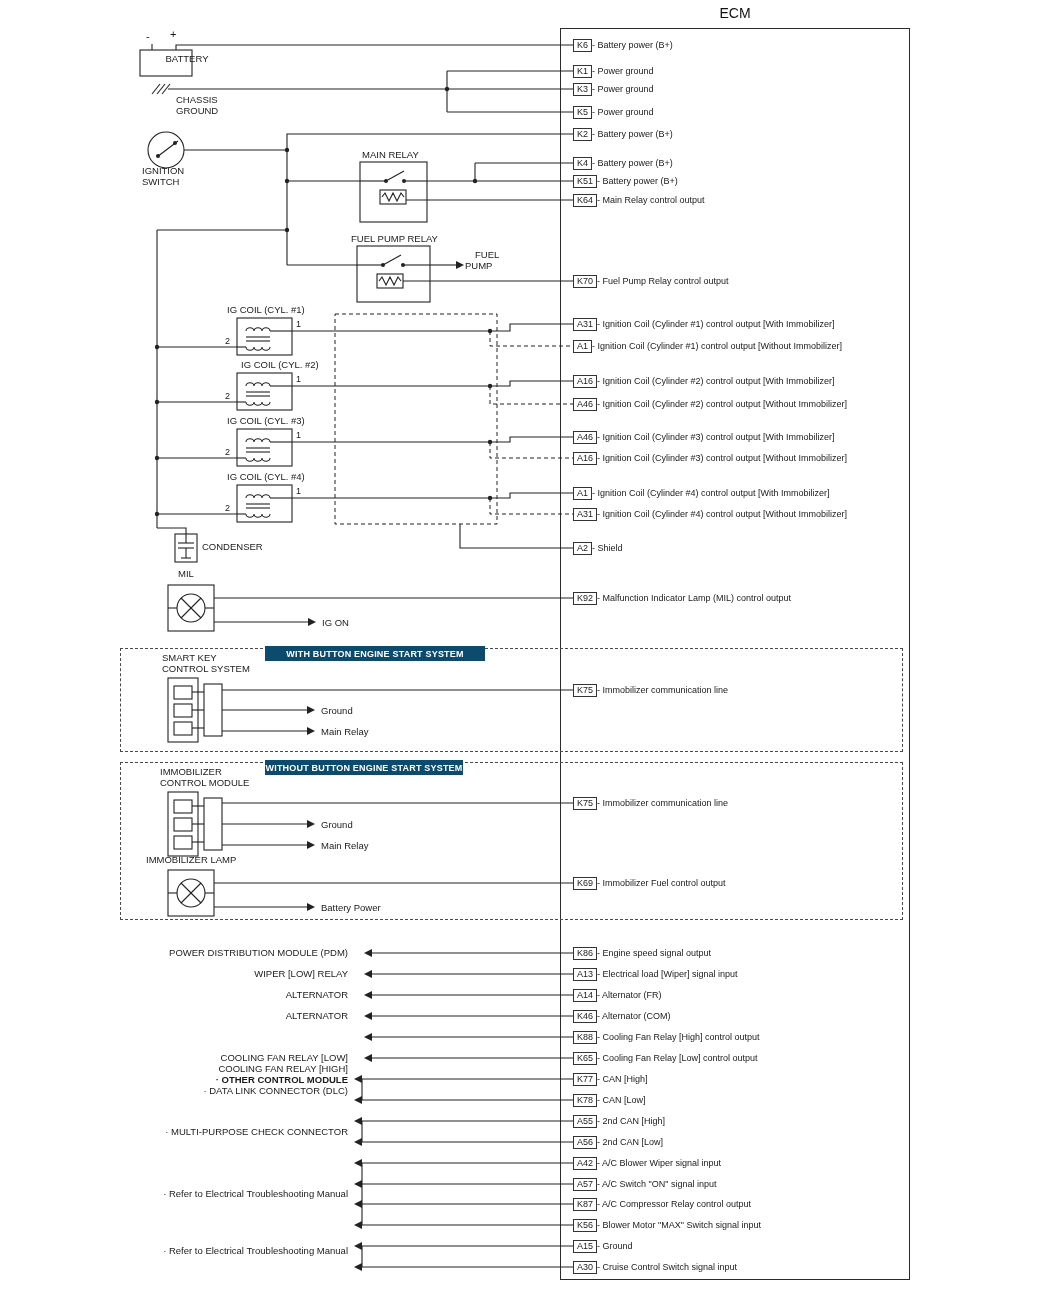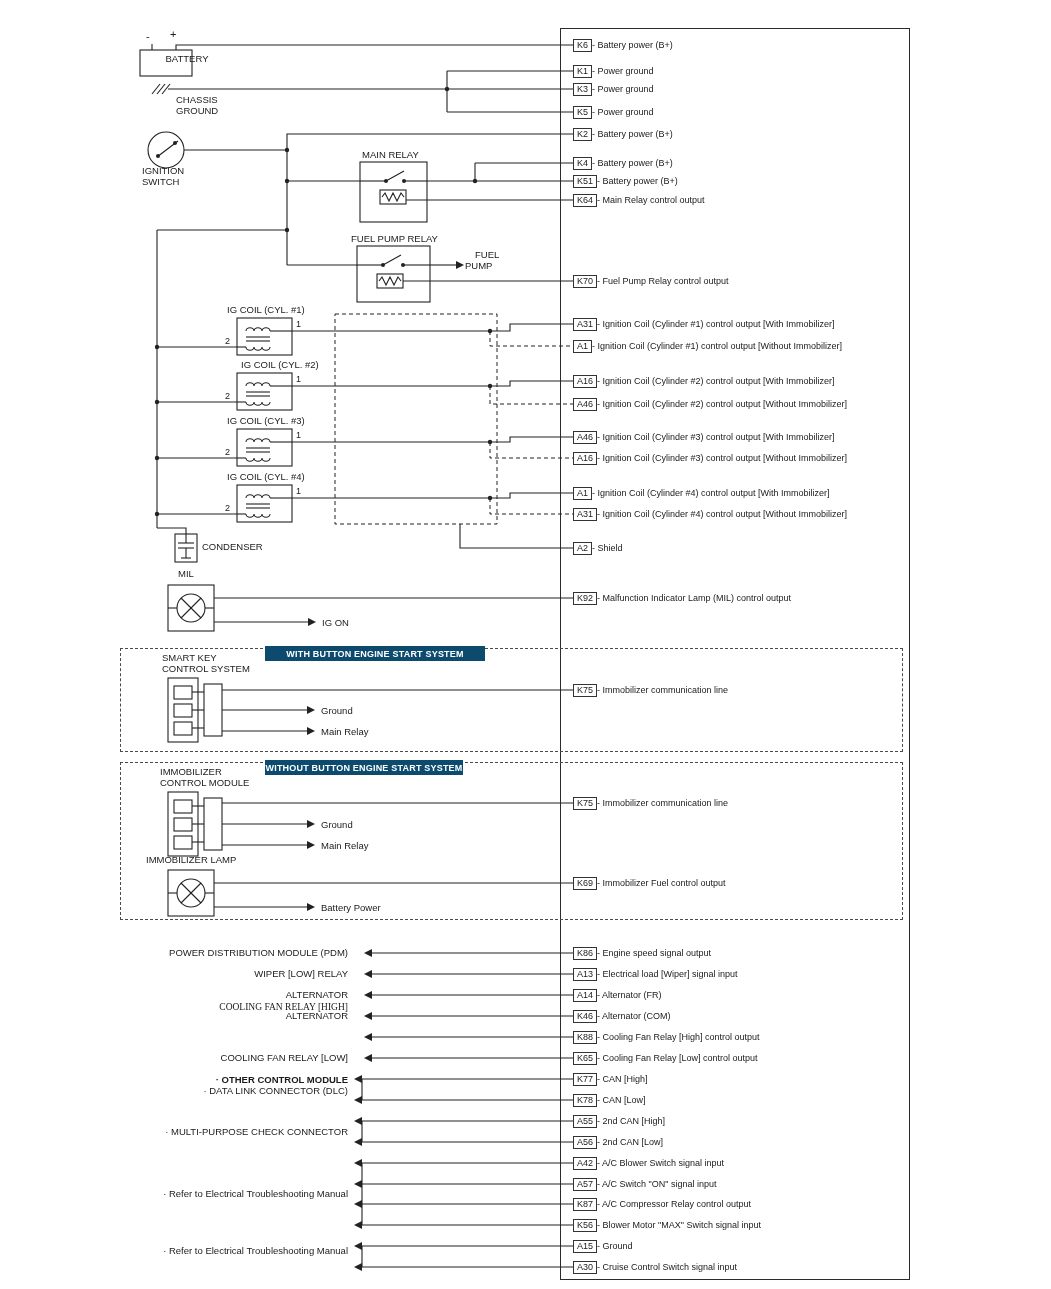--- a/index.html
+++ b/index.html
@@ -20,20 +20,21 @@
            font-size:9px;color:#1a1a1a;white-space:nowrap;}
   .pin-box{border:1px solid #333;background:#fff;padding:1px 3px;line-height:9px;font-size:9px;}
   .pin-desc{margin-left:0;}
 </style>
 </head>
 <body>
 
 <div class="stage">
 
   <div class="ecm-box"></div>
+  <div class="ecm-title">ECM</div>
 
   <svg class="wires" width="1051" height="1289" viewBox="0 0 1051 1289">
 
     <g stroke="#222" stroke-width="1.1" fill="none">
       <path d="M176,50 V45 H573"></path>
         <path d="M152,50 V44"></path>
       <path d="M168,89 H447"></path>
         <path d="M447,71 V112"></path>
       <path d="M447,71 H573"></path>
         <path d="M447,89 H573"></path>
@@ -302,21 +303,21 @@
   <div class="lbl" style="left:160px;top:777px;">CONTROL MODULE</div>
   <div class="lbl" style="left:321px;top:819px;">Ground</div>
   <div class="lbl" style="left:321px;top:840px;">Main Relay</div>
   <div class="lbl" style="left:146px;top:854px;">IMMOBILIZER LAMP</div>
   <div class="lbl" style="left:321px;top:902px;">Battery Power</div>
 
   <div class="lbl-block-r" style="top:947px;">POWER DISTRIBUTION MODULE (PDM)</div>
   <div class="lbl-block-r" style="top:968px;">WIPER [LOW] RELAY</div>
   <div class="lbl-block-r" style="top:989px;">ALTERNATOR</div>
   <div class="lbl-block-r" style="top:1010px;">ALTERNATOR</div>
-  <div class="lbl-block-r" style="top:1002px;font-family:Liberation Serif, serif;">COOLING FAN RELAY [HIGH]</div>
+  <div class="lbl-block-r" style="top:1063px;">COOLING FAN RELAY [HIGH]</div>
   <div class="lbl-block-r" style="top:1052px;">COOLING FAN RELAY [LOW]</div>
   <div class="lbl-block-r" style="top:1074px;font-weight:bold;">· OTHER CONTROL MODULE</div>
   <div class="lbl-block-r" style="top:1085px;">· DATA LINK CONNECTOR (DLC)</div>
   <div class="lbl-block-r" style="top:1126px;">· MULTI-PURPOSE CHECK CONNECTOR</div>
   <div class="lbl-block-r" style="top:1188px;">· Refer to Electrical Troubleshooting Manual</div>
   <div class="lbl-block-r" style="top:1245px;">· Refer to Electrical Troubleshooting Manual</div>
 
   <div class="pin-row" style="top:38px">
       <span class="pin-box">K6</span>
       <span class="pin-desc">- Battery power (B+)</span>
@@ -440,21 +441,21 @@
   <div class="pin-row" style="top:1114px">
       <span class="pin-box">A55</span>
       <span class="pin-desc">- 2nd CAN [High]</span>
     </div>
   <div class="pin-row" style="top:1135px">
       <span class="pin-box">A56</span>
       <span class="pin-desc">- 2nd CAN [Low]</span>
     </div>
   <div class="pin-row" style="top:1156px">
       <span class="pin-box">A42</span>
-      <span class="pin-desc">- A/C Blower Switch signal input</span>
+      <span class="pin-desc">- A/C Blower Wiper signal input</span>
     </div>
   <div class="pin-row" style="top:1177px">
       <span class="pin-box">A57</span>
       <span class="pin-desc">- A/C Switch "ON" signal input</span>
     </div>
   <div class="pin-row" style="top:1197px">
       <span class="pin-box">K87</span>
       <span class="pin-desc">- A/C Compressor Relay control output</span>
     </div>
   <div class="pin-row" style="top:1218px">

